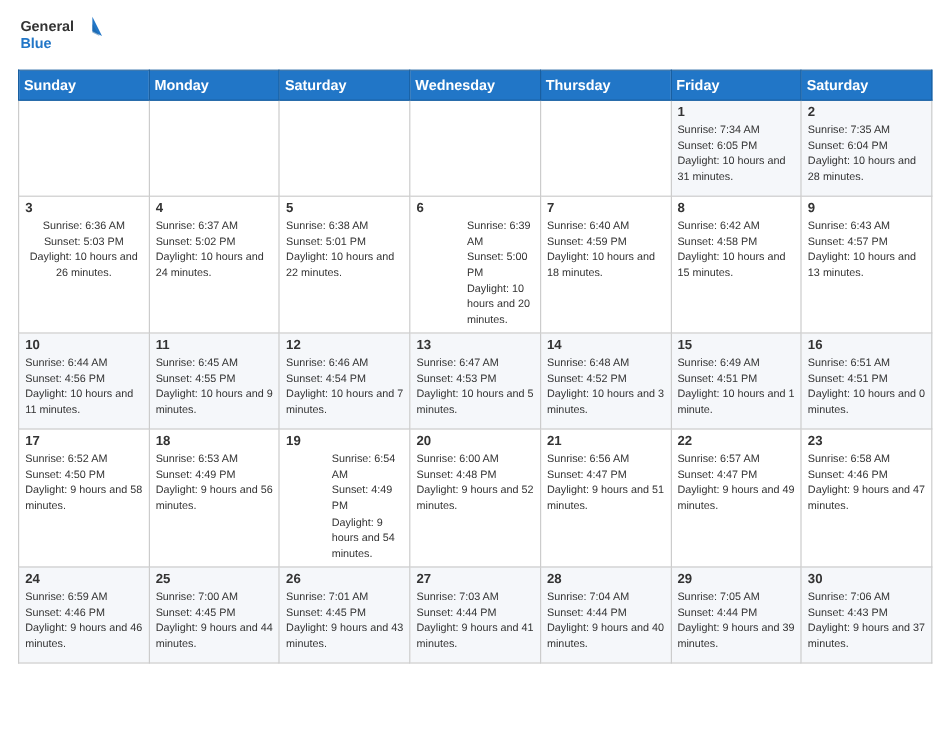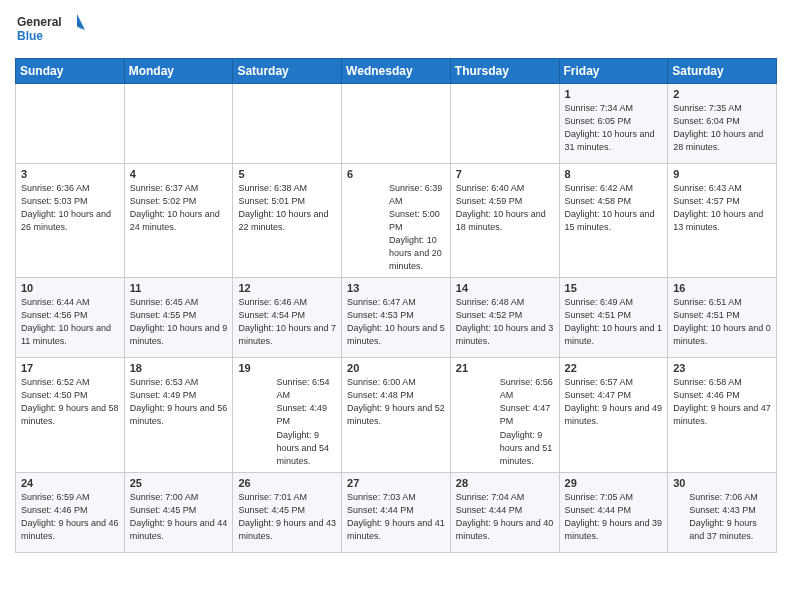--- a/index.html
+++ b/index.html
@@ -120,21 +120,21 @@
         <td>
           <span class="day-number">2</span>
           <div class="day-info" style="white-space: pre-line;">Sunrise: 7:35 AM
 Sunset: 6:04 PM
 Daylight: 10 hours and 28 minutes.</div>
         </td>
       </tr>
       <tr>
         <td>
           <span class="day-number">3</span>
-          <div class="day-info" style="white-space: pre-line;">Sunrise: 6:36 AM
+          <div class="day-info" style="white-space: pre-line; text-align: center;">Sunrise: 6:36 AM
 Sunset: 5:03 PM
 Daylight: 10 hours and 26 minutes.</div>
         </td>
         <td>
           <span class="day-number">4</span>
           <div class="day-info" style="white-space: pre-line;">Sunrise: 6:37 AM
 Sunset: 5:02 PM
 Daylight: 10 hours and 24 minutes.</div>
         </td>
         <td>
@@ -232,21 +232,21 @@
 Daylight: 9 hours and 54 minutes.</div>
         </td>
         <td>
           <span class="day-number">20</span>
           <div class="day-info" style="white-space: pre-line;">Sunrise: 6:00 AM
 Sunset: 4:48 PM
 Daylight: 9 hours and 52 minutes.</div>
         </td>
         <td>
           <span class="day-number">21</span>
-          <div class="day-info" style="white-space: pre-line; margin-left: 44px;">Sunrise: 6:56 AM
+          <div class="day-info" style="white-space: pre-line;">Sunrise: 6:56 AM
 Sunset: 4:47 PM
 Daylight: 9 hours and 51 minutes.</div>
         </td>
         <td>
           <span class="day-number">22</span>
           <div class="day-info" style="white-space: pre-line;">Sunrise: 6:57 AM
 Sunset: 4:47 PM
 Daylight: 9 hours and 49 minutes.</div>
         </td>
         <td>
@@ -288,19 +288,19 @@
 Daylight: 9 hours and 40 minutes.</div>
         </td>
         <td>
           <span class="day-number">29</span>
           <div class="day-info" style="white-space: pre-line;">Sunrise: 7:05 AM
 Sunset: 4:44 PM
 Daylight: 9 hours and 39 minutes.</div>
         </td>
         <td>
           <span class="day-number">30</span>
-          <div class="day-info" style="white-space: pre-line; margin-left: 16px;">Sunrise: 7:06 AM
+          <div class="day-info" style="white-space: pre-line;">Sunrise: 7:06 AM
 Sunset: 4:43 PM
 Daylight: 9 hours and 37 minutes.</div>
         </td>
       </tr>
     </tbody>
 </table>
 
 </body></html>

